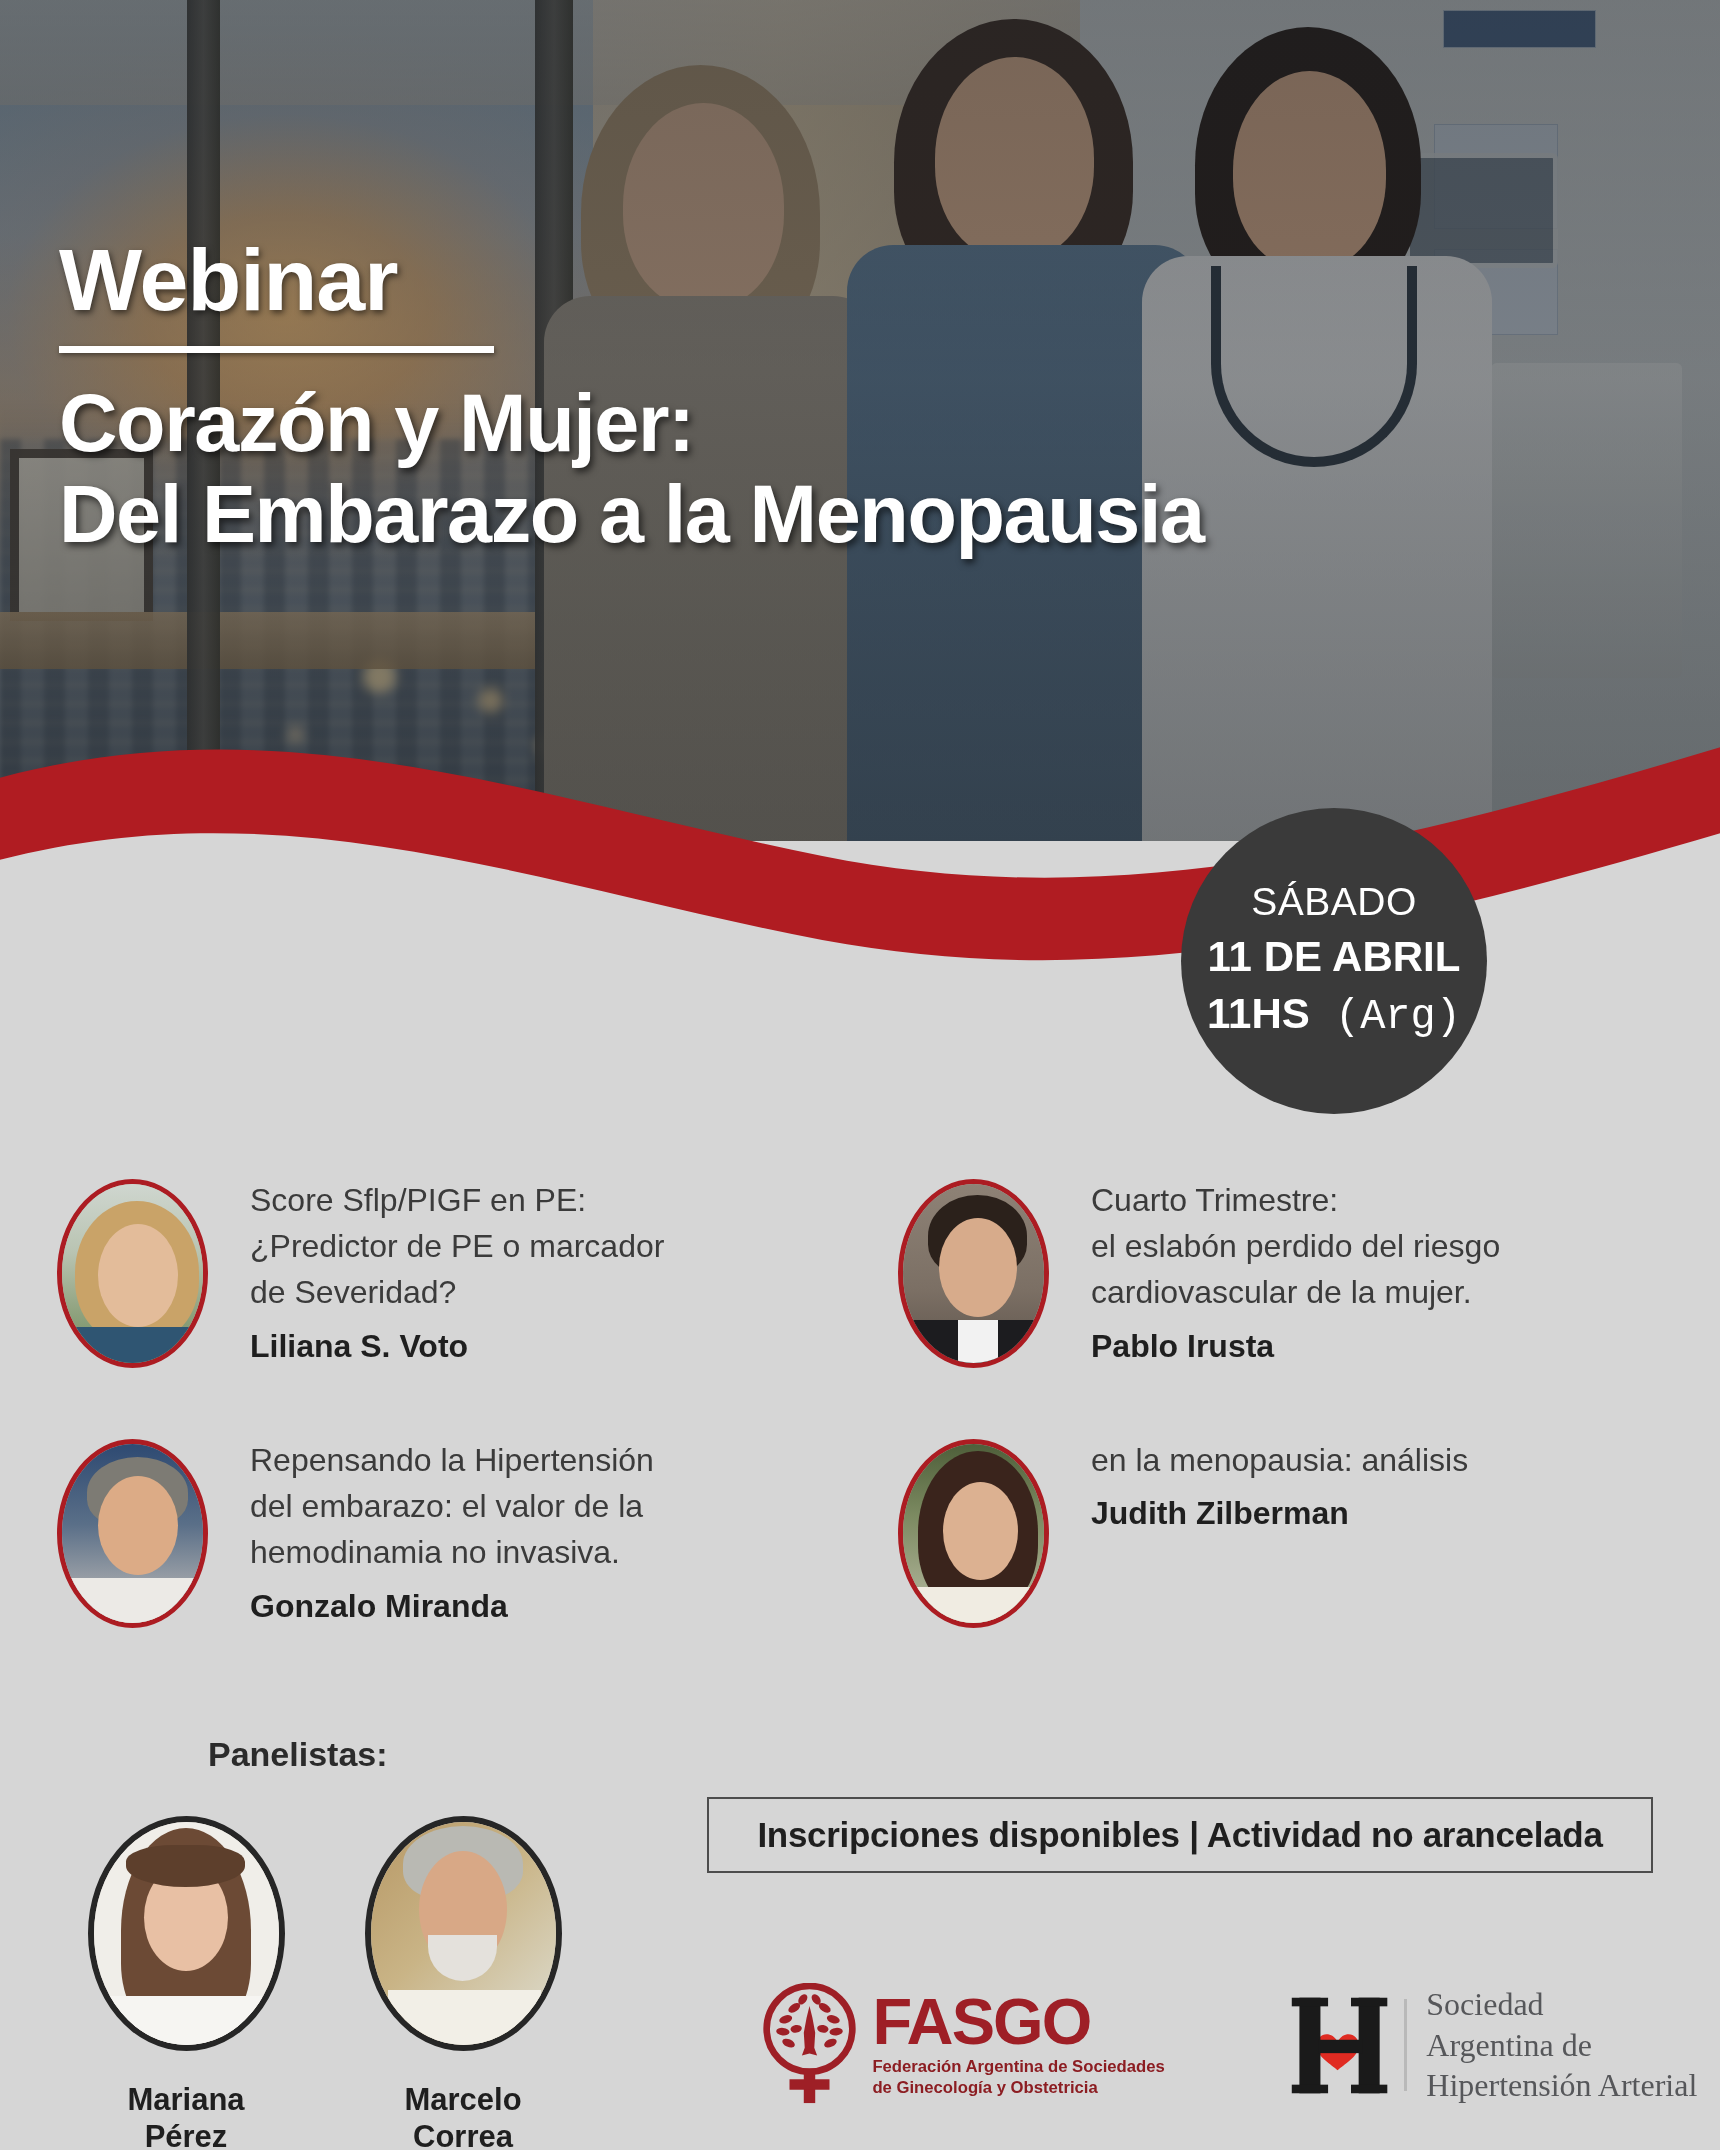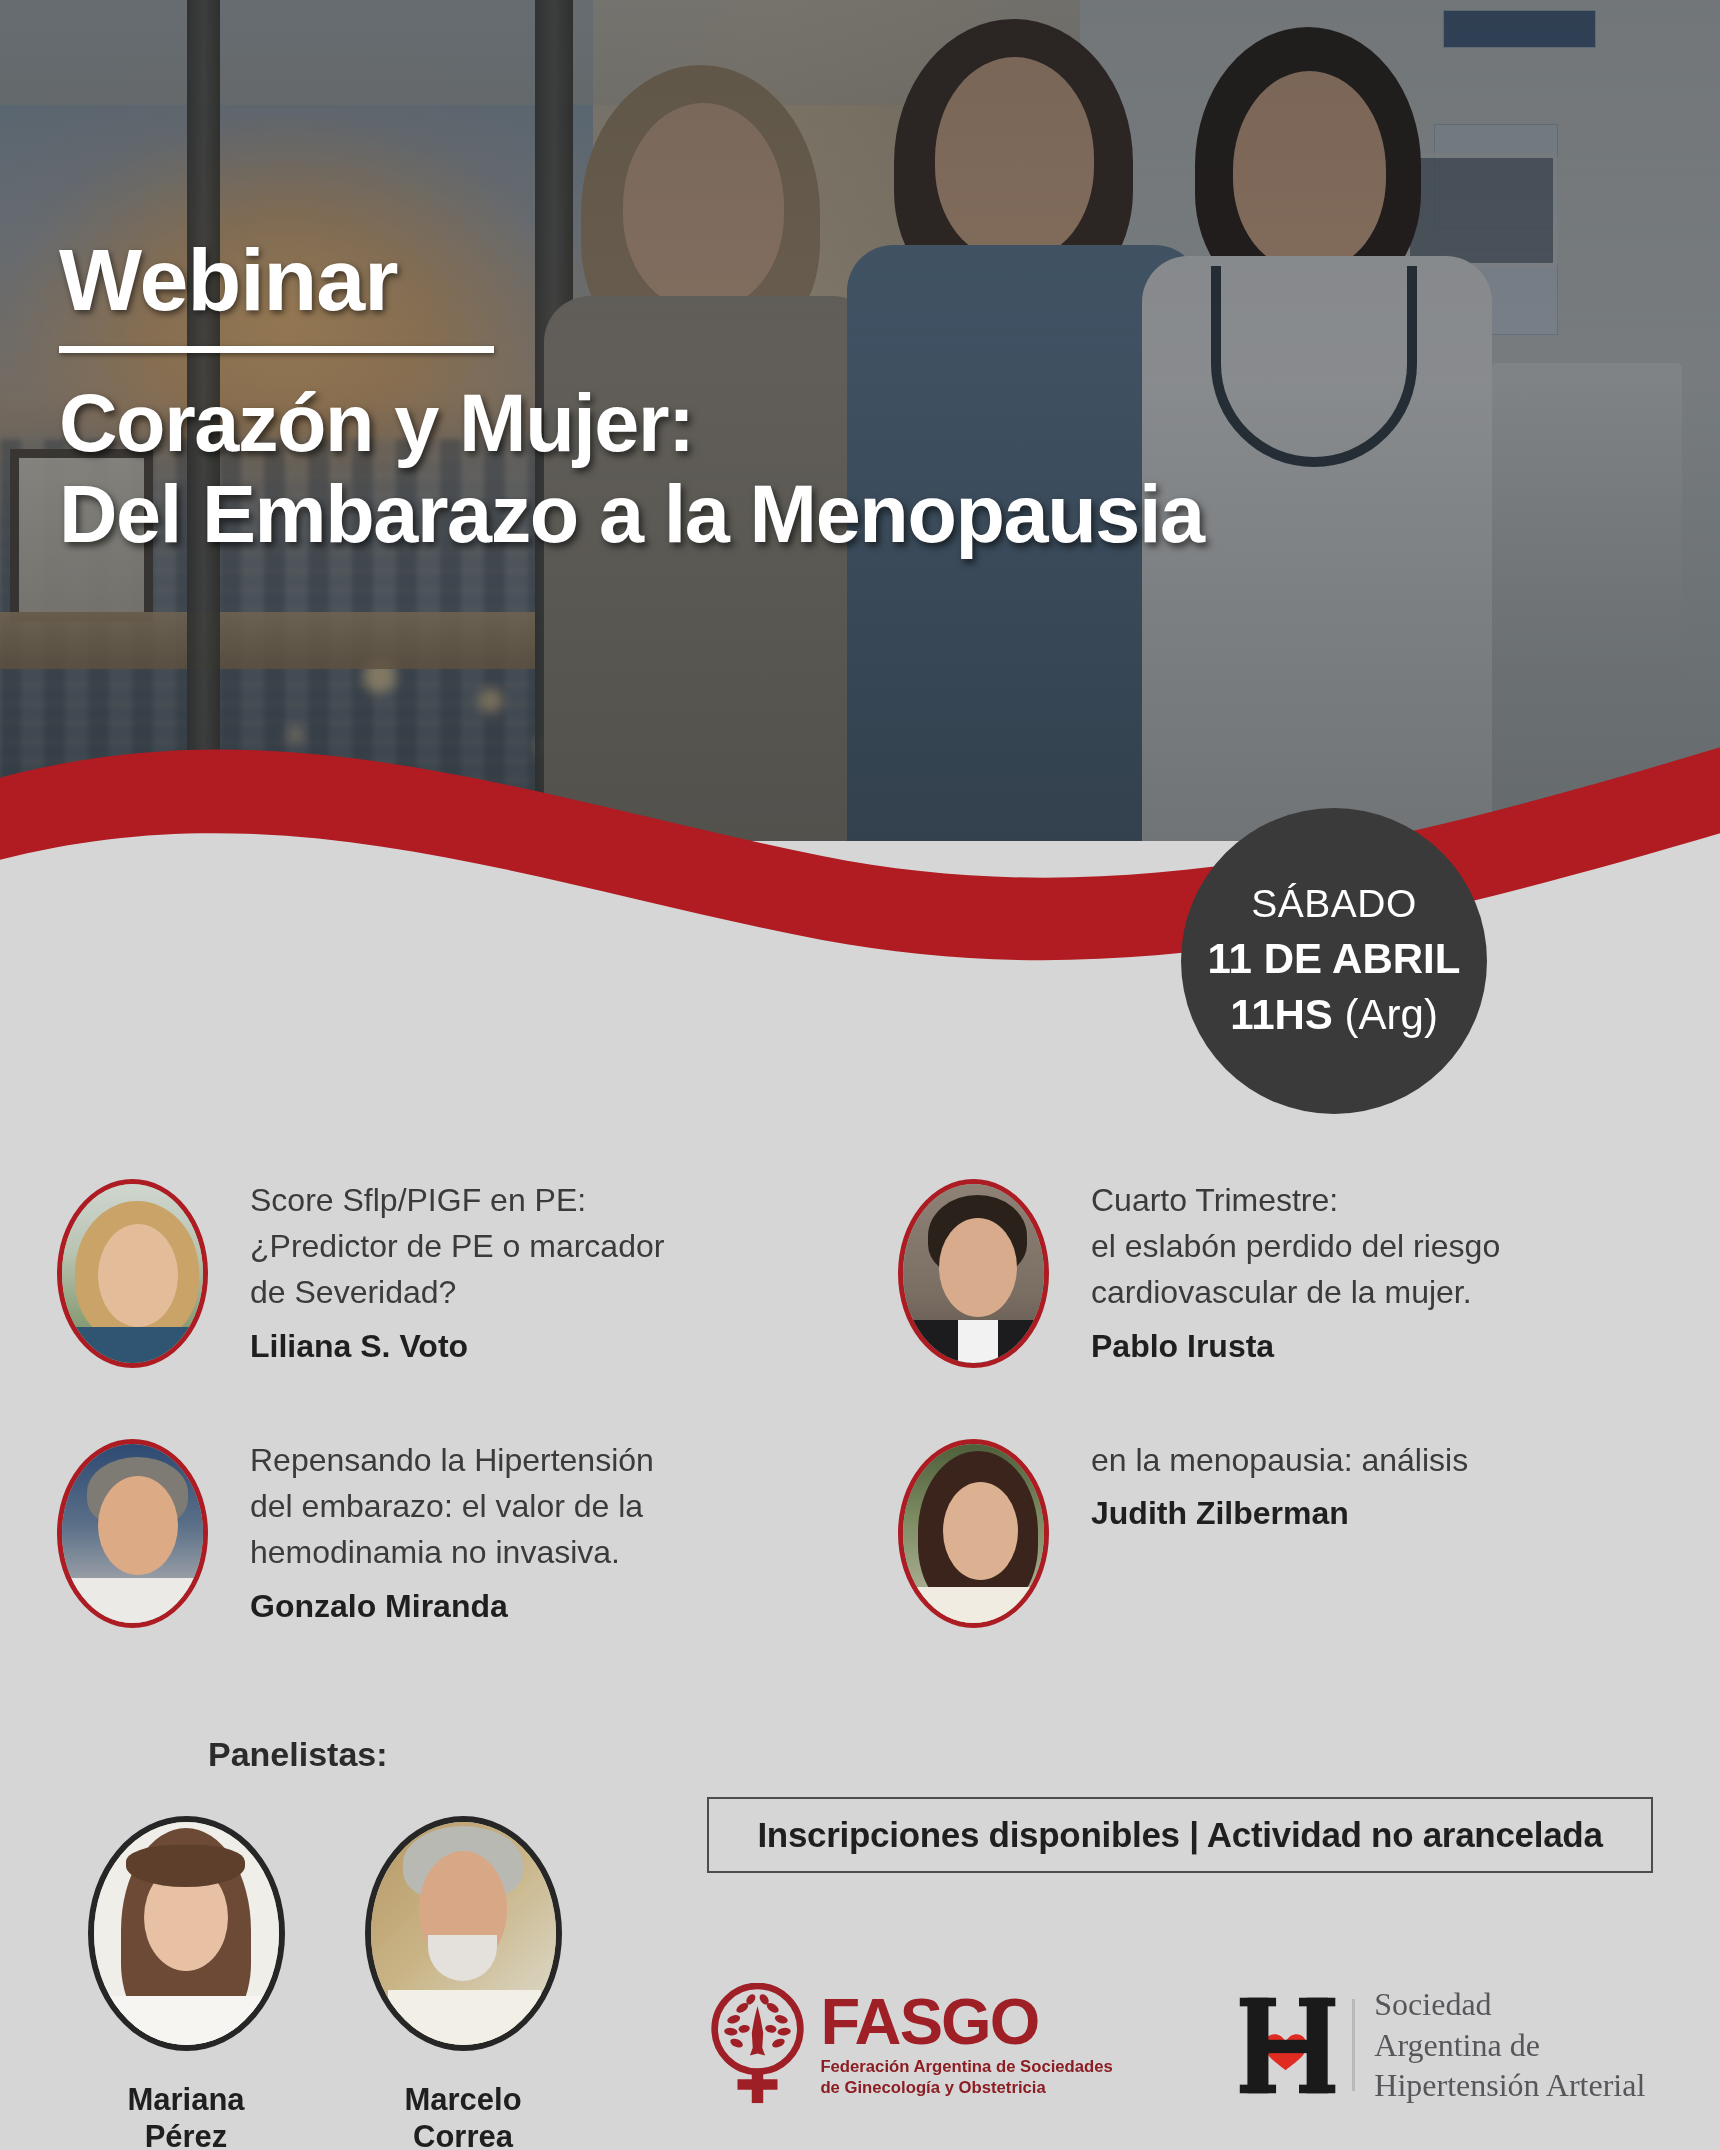--- a/index.html
+++ b/index.html
@@ -108,21 +108,21 @@
   
   .date-badge {
     position:absolute; left:1181px; top:808px; width:306px; height:306px;
     background:#3a3a3a; border-radius:50%;
     display:flex; flex-direction:column; align-items:center; justify-content:center;
     color:#fff; text-align:center;
   }
   .date-badge .d1 { font-size:39px; font-weight:400; letter-spacing:0.5px; line-height:1.35; }
   .date-badge .d2 { font-size:42px; font-weight:bold; line-height:1.35; }
   .date-badge .d3 { font-size:42px; font-weight:bold; line-height:1.35; }
-  .date-badge .d3 .light { font-weight:400; }
+  .date-badge .d3 .light { font-weight:400;font-family:Liberation Mono, monospace; }
 
   
   .session {
     position:absolute; left:84px; top:913px;
     color:#a51c22; font-size:59px; line-height:1.25; letter-spacing:0.5px;
   }
 
   
   .speakers {
     position:absolute; left:57px; top:1171px; width:1644px;
@@ -153,21 +153,21 @@
   .pn-name { margin-top:30px; font-size:31px; font-weight:bold; color:#1f1f1f; line-height:1.2; }
 
   
   .reg-bar {
     position:absolute; left:707px; top:1797px; width:946px; height:76px;
     border:2.9px solid #4d4d4d; display:flex; align-items:center; justify-content:center;
   }
   .reg-bar span { font-size:35px; font-weight:bold; color:#1f1f1f; letter-spacing:-0.3px; }
 
   
-  .logos { position:absolute; left:708px; top:1983px; display:flex; align-items:center; gap:119px; }
+  .logos { position:absolute; left:760px; top:1983px; display:flex; align-items:center; gap:119px; }
   .fasgo { display:flex; align-items:center; gap:13.4px; }
   .fasgo-mark { width:99px; height:124px; position:relative; flex:none; }
   .fasgo-txt .fasgo-word {
     font-size:65px; font-weight:bold; color:#9e1f26; letter-spacing:-1.9px; line-height:.95;
   }
   .fasgo-txt .fasgo-sub {
     font-size:16.7px; color:#8c1d22; line-height:1.25; margin-top:4.8px; font-weight:600;
   }
   .saha { display:flex; align-items:center;font-family:Liberation Serif, serif; }
   .saha-h { width:113px; height:107px; position:relative; flex:none; }

